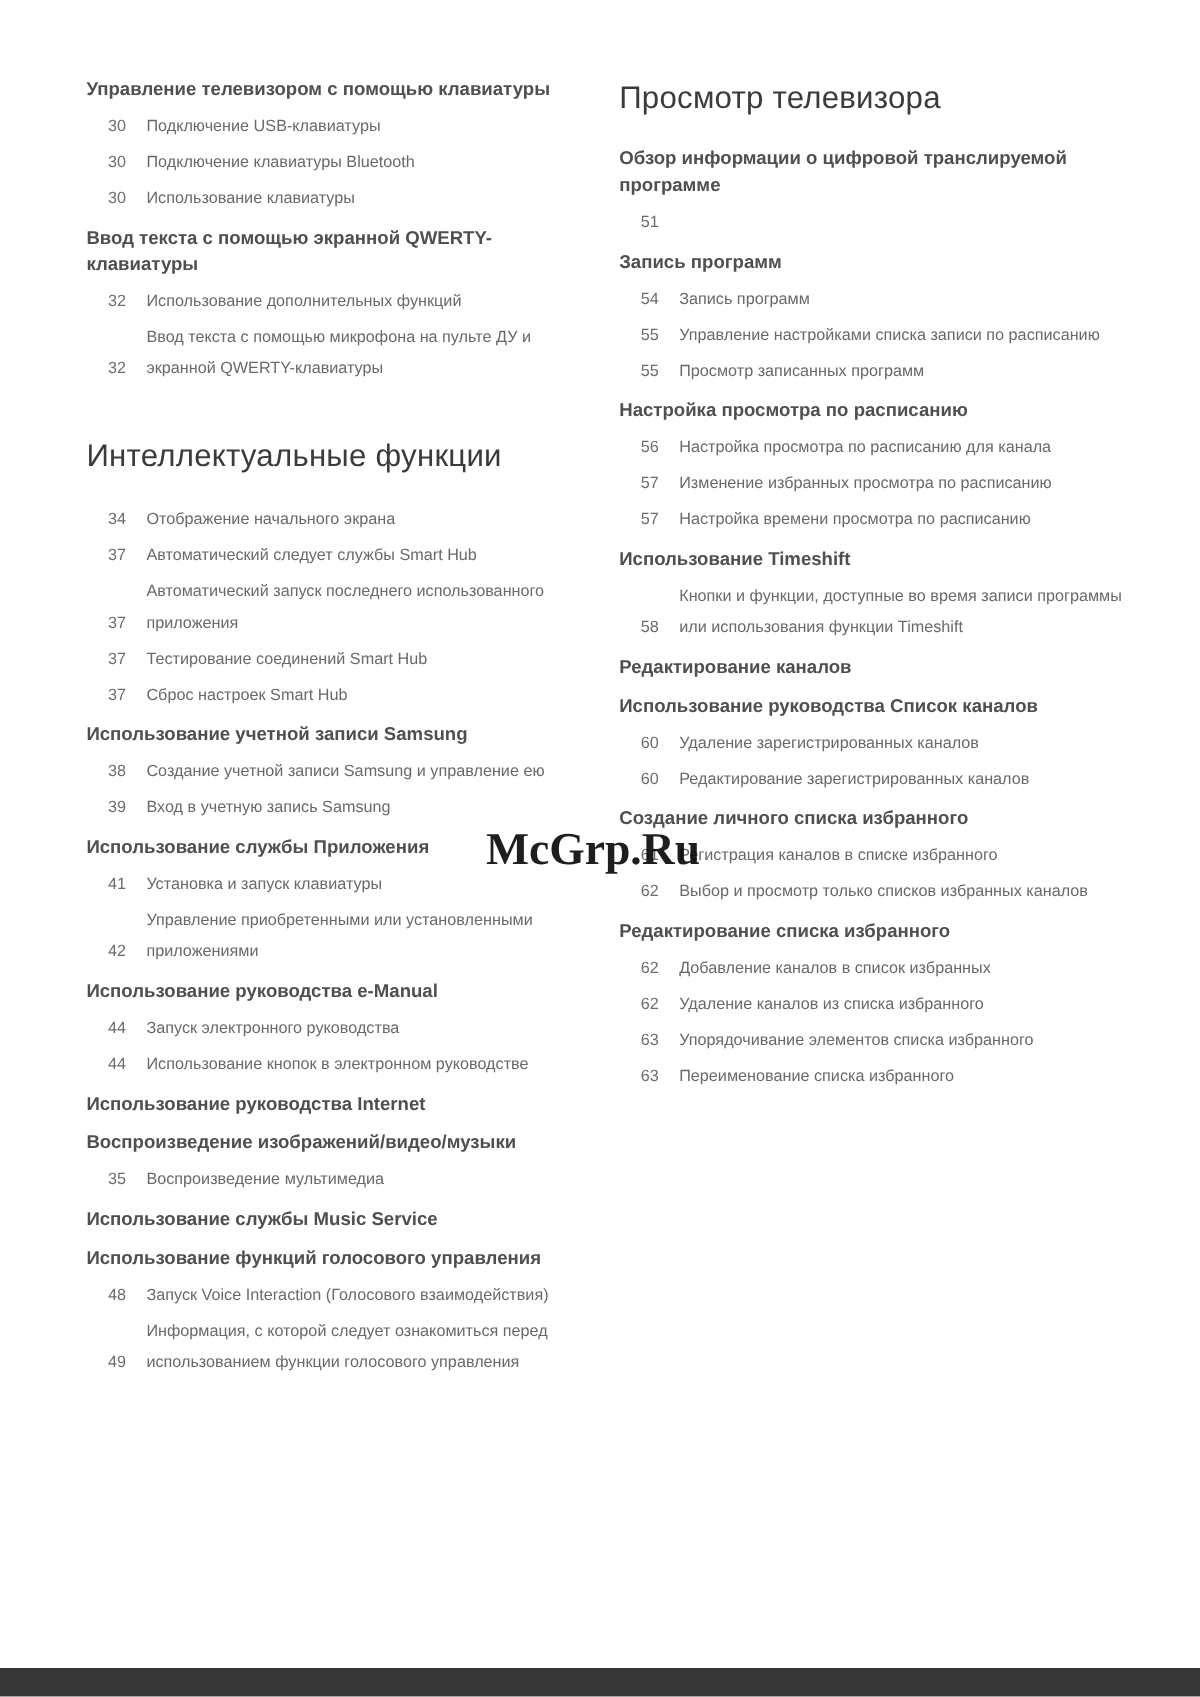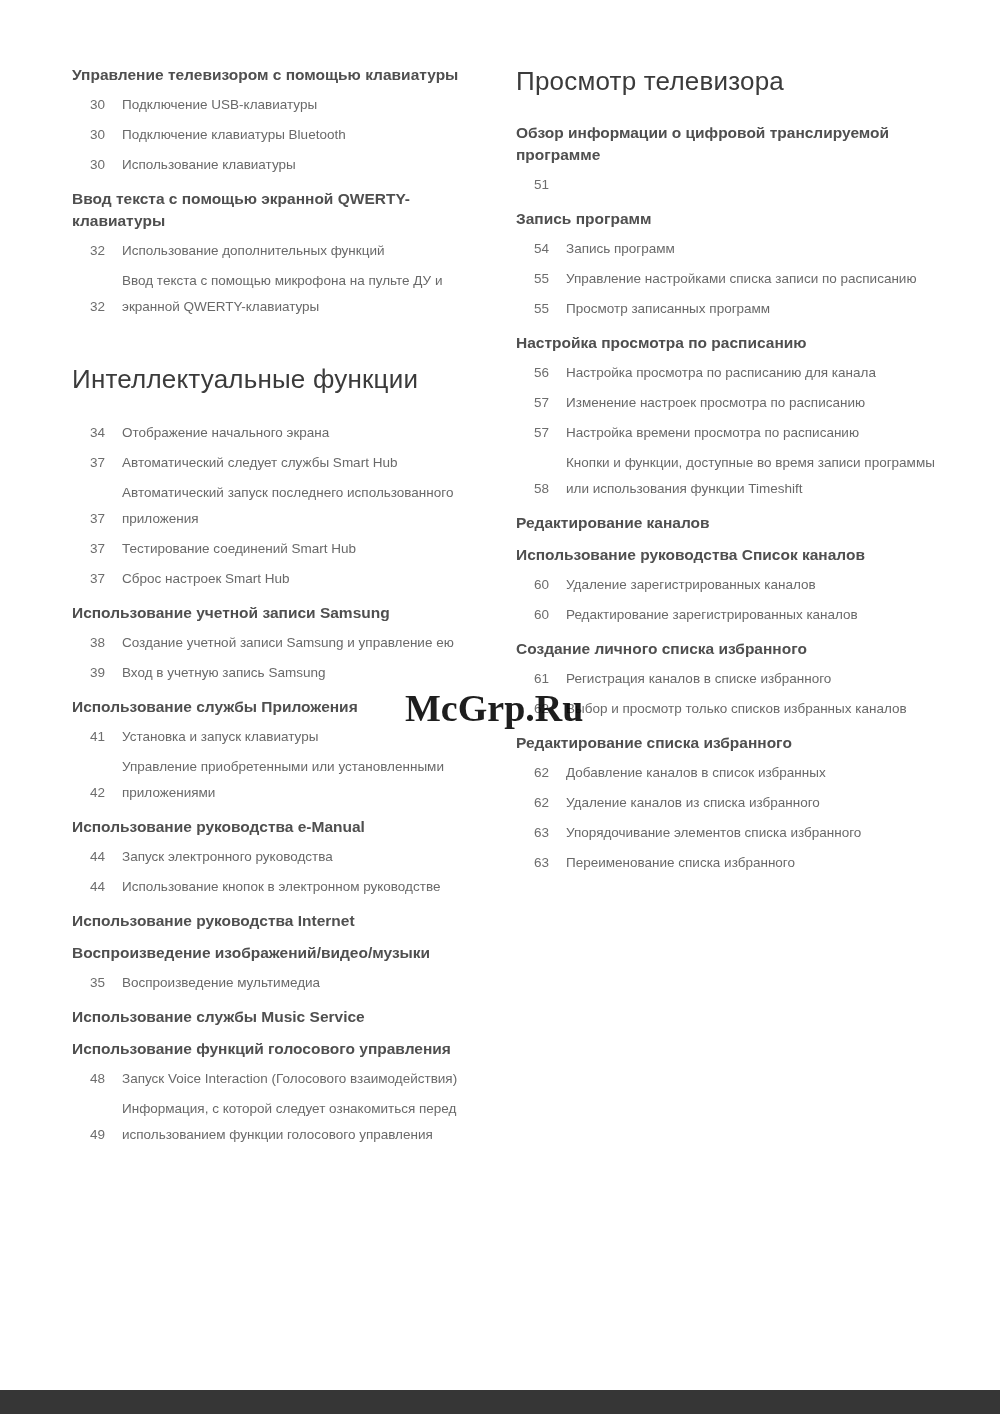--- a/index.html
+++ b/index.html
@@ -194,26 +194,27 @@
           <span class="page-num">55</span>
           <span class="entry-text">Просмотр записанных программ</span>
         </div>
         <h2 class="toc-section">Настройка просмотра по расписанию</h2>
         <div class="toc-entry">
           <span class="page-num">56</span>
           <span class="entry-text">Настройка просмотра по расписанию для канала</span>
         </div>
         <div class="toc-entry">
           <span class="page-num">57</span>
-          <span class="entry-text">Изменение настроек просмотра по расписанию</span>
+          <span class="entry-text">Изменение избранных просмотра по расписанию</span>
         </div>
         <div class="toc-entry">
           <span class="page-num">57</span>
           <span class="entry-text">Настройка времени просмотра по расписанию</span>
         </div>
+        <h2 class="toc-section">Использование Timeshift</h2>
         <div class="toc-entry">
           <span class="page-num">58</span>
           <span class="entry-text">Кнопки и функции, доступные во время записи программы или использования функции Timeshift</span>
         </div>
         <h2 class="toc-section">Редактирование каналов</h2>
         <h2 class="toc-section">Использование руководства Список каналов</h2>
         <div class="toc-entry">
           <span class="page-num">60</span>
           <span class="entry-text">Удаление зарегистрированных каналов</span>
         </div>

